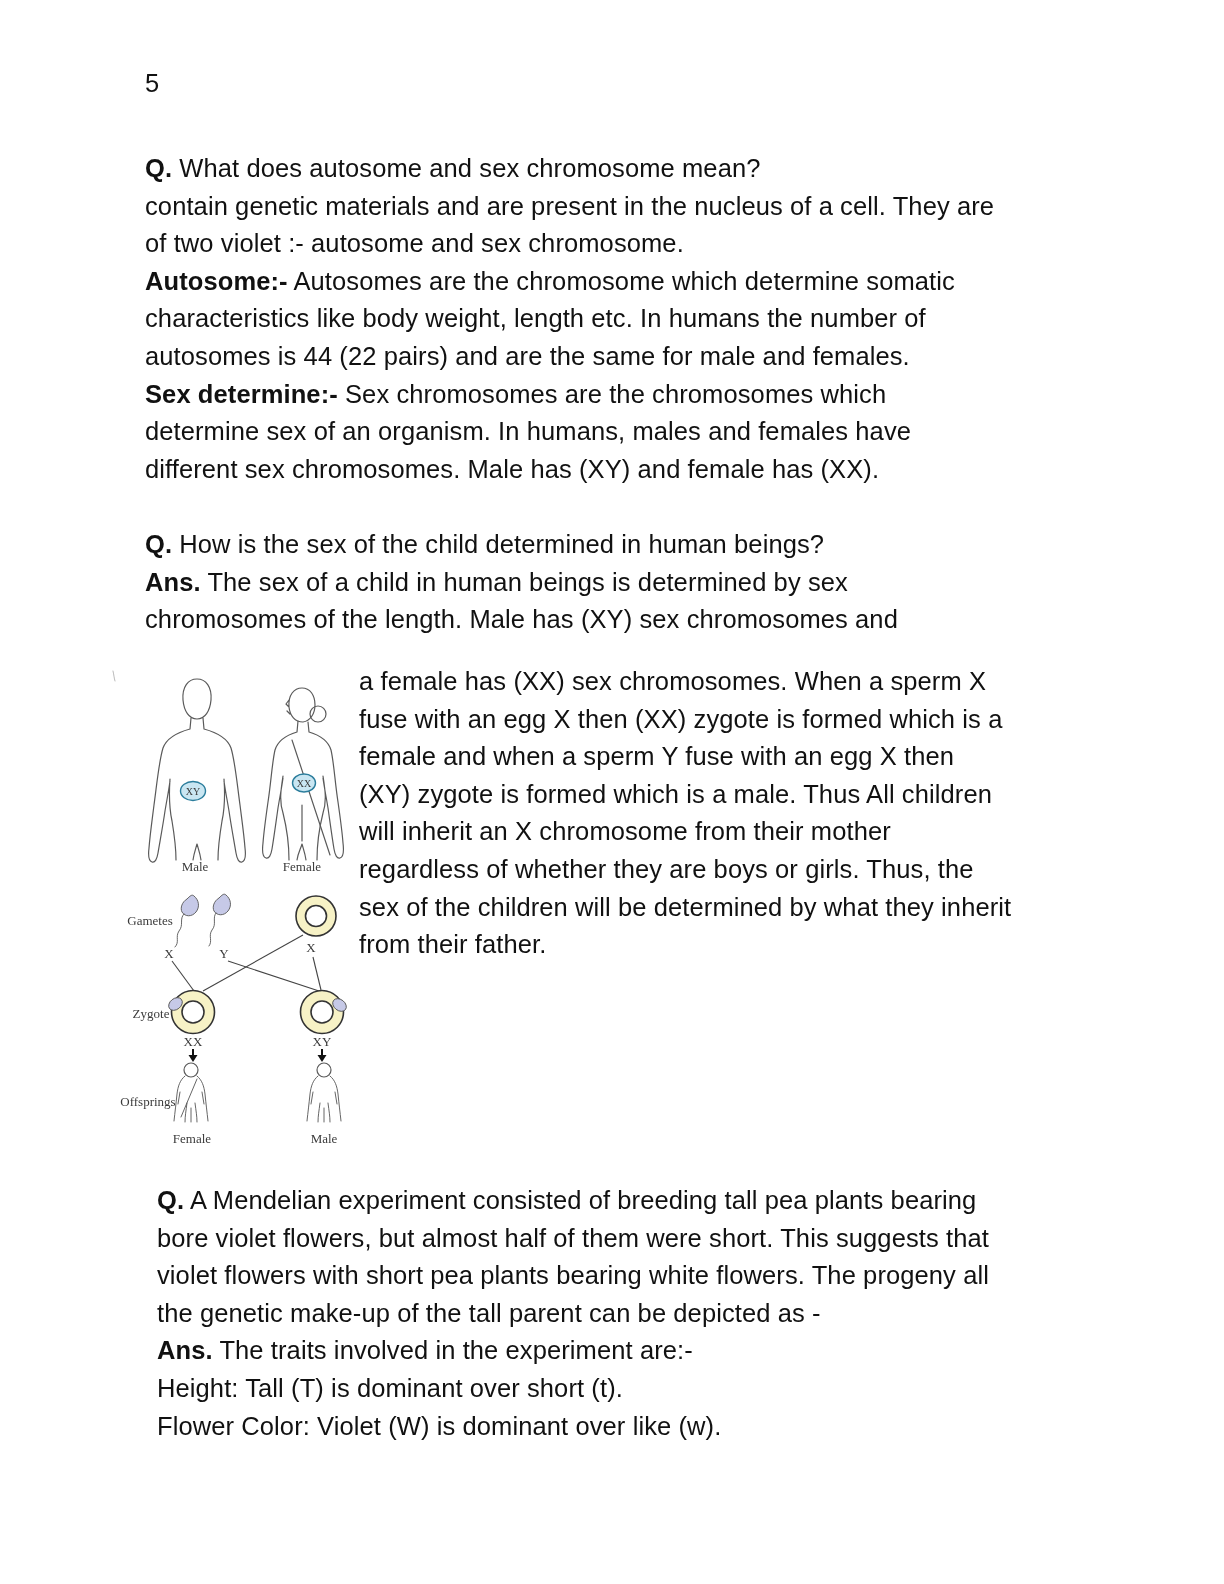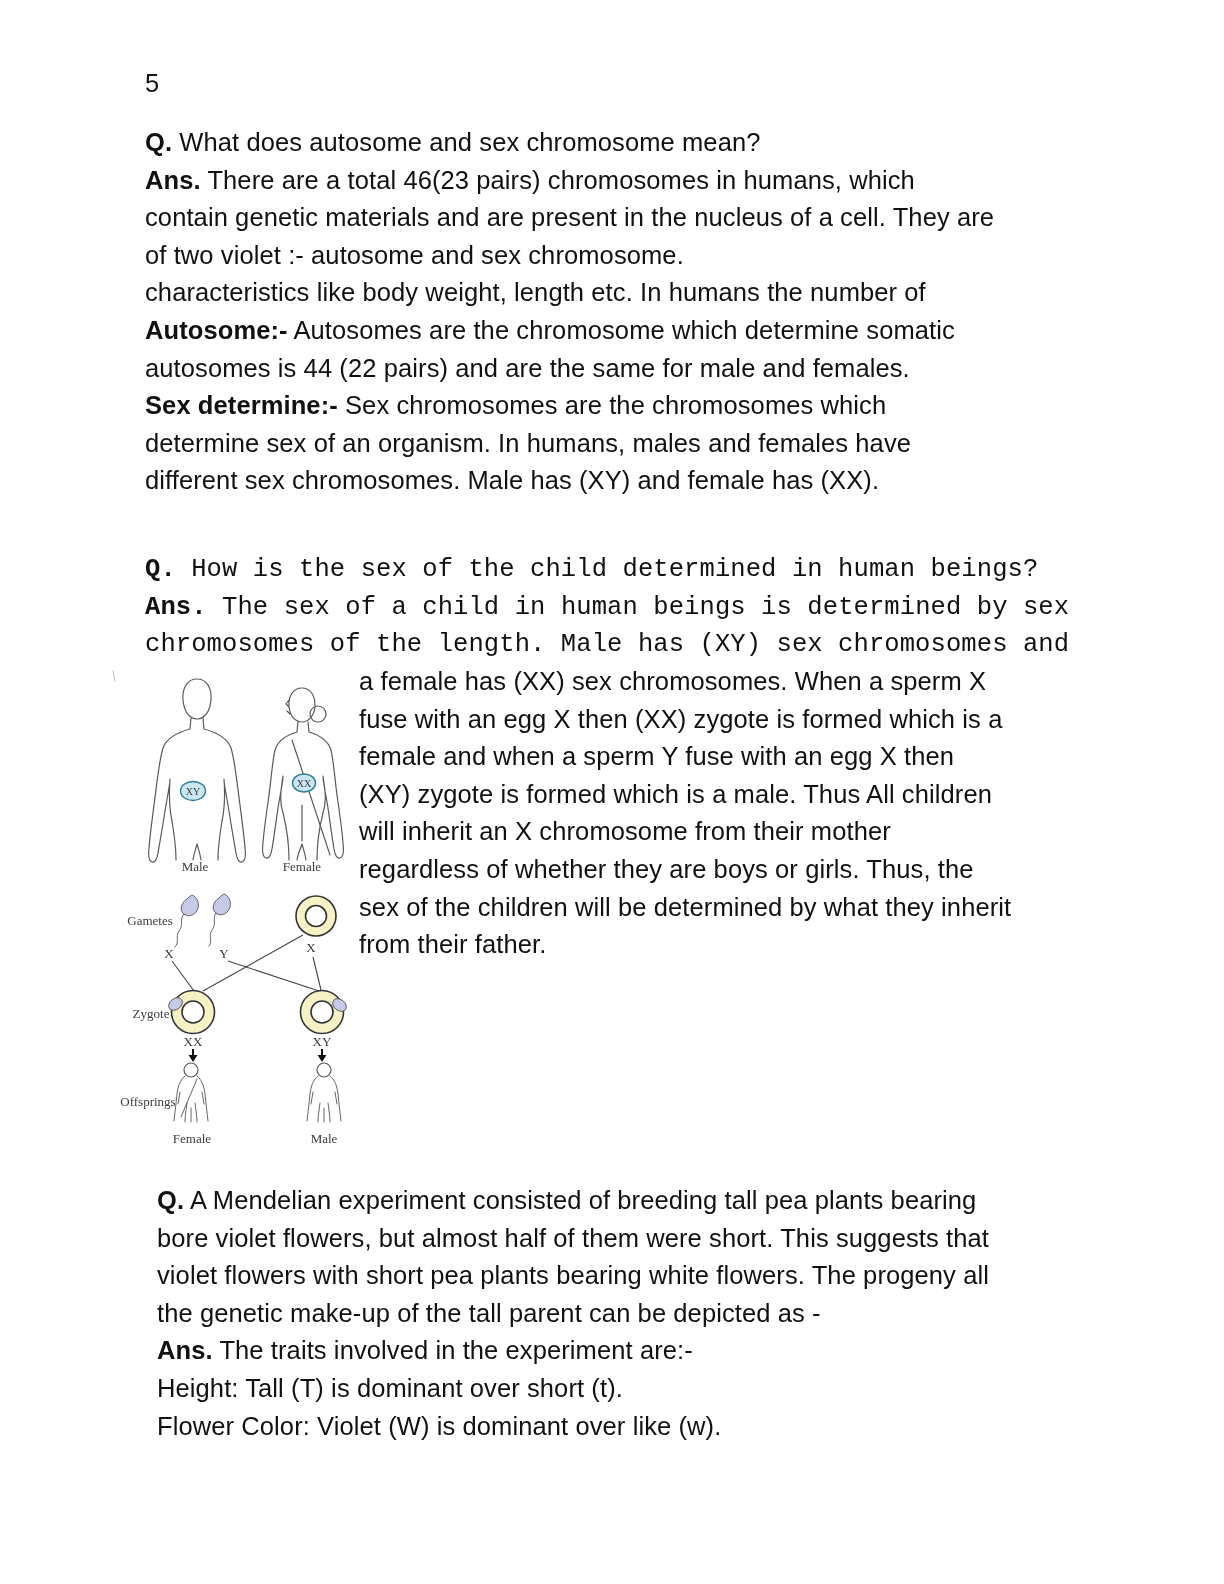--- a/index.html
+++ b/index.html
@@ -39,34 +39,33 @@
   .cell-ring{stroke:#333333;stroke-width:1.6;}
   .arrow-line{stroke:#111111;stroke-width:2;}
 </style>
 </head>
 <body>
 
 <div class="page">
 
   <div class="tblock" style="left:145px;top:69px;">5</div>
 
-  <div class="tblock" style="left:145px;top:124px;">
+  <div class="tblock" style="left:145px;top:150px;">
       <div class="textline"><b>Q.</b> What does autosome and sex chromosome mean?</div>
-      <div class="textline"><b>Ans.</b> There are a total 46(23 pairs) chromosomes in humans, which</div>
       <div class="textline">contain genetic materials and are present in the nucleus of a cell. They are</div>
       <div class="textline">of two violet :- autosome and sex chromosome.</div>
+      <div class="textline"><b>Autosome:-</b> Autosomes are the chromosome which determine somatic</div>
       <div class="textline">characteristics like body weight, length etc. In humans the number of</div>
-      <div class="textline"><b>Autosome:-</b> Autosomes are the chromosome which determine somatic</div>
       <div class="textline">autosomes is 44 (22 pairs) and are the same for male and females.</div>
       <div class="textline"><b>Sex determine:-</b> Sex chromosomes are the chromosomes which</div>
       <div class="textline">determine sex of an organism. In humans, males and females have</div>
       <div class="textline">different sex chromosomes. Male has (XY) and female has (XX).</div>
     </div>
 
-  <div class="tblock" style="left:145px;top:551px;font-family:Liberation Mono, monospace;">
+  <div class="tblock" style="left:145px;top:526px;">
       <div class="textline"><b>Q.</b> How is the sex of the child determined in human beings?</div>
       <div class="textline"><b>Ans.</b> The sex of a child in human beings is determined by sex</div>
       <div class="textline">chromosomes of the length. Male has (XY) sex chromosomes and</div>
     </div>
 
   <div class="tblock" style="left:359px;top:663px;">
       <div class="textline">a female has (XX) sex chromosomes. When a sperm X</div>
       <div class="textline">fuse with an egg X then (XX) zygote is formed which is a</div>
       <div class="textline">female and when a sperm Y fuse with an egg X then</div>
       <div class="textline">(XY) zygote is formed which is a male. Thus All children</div>

